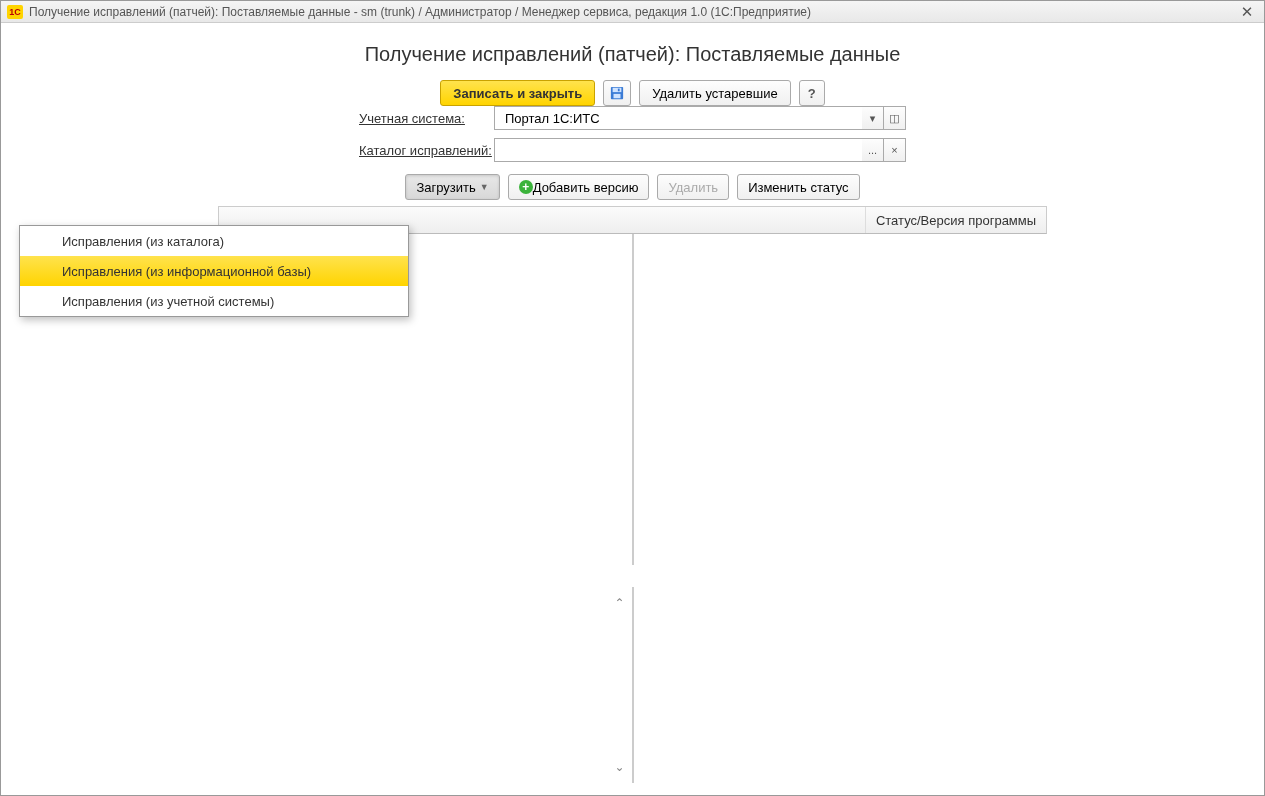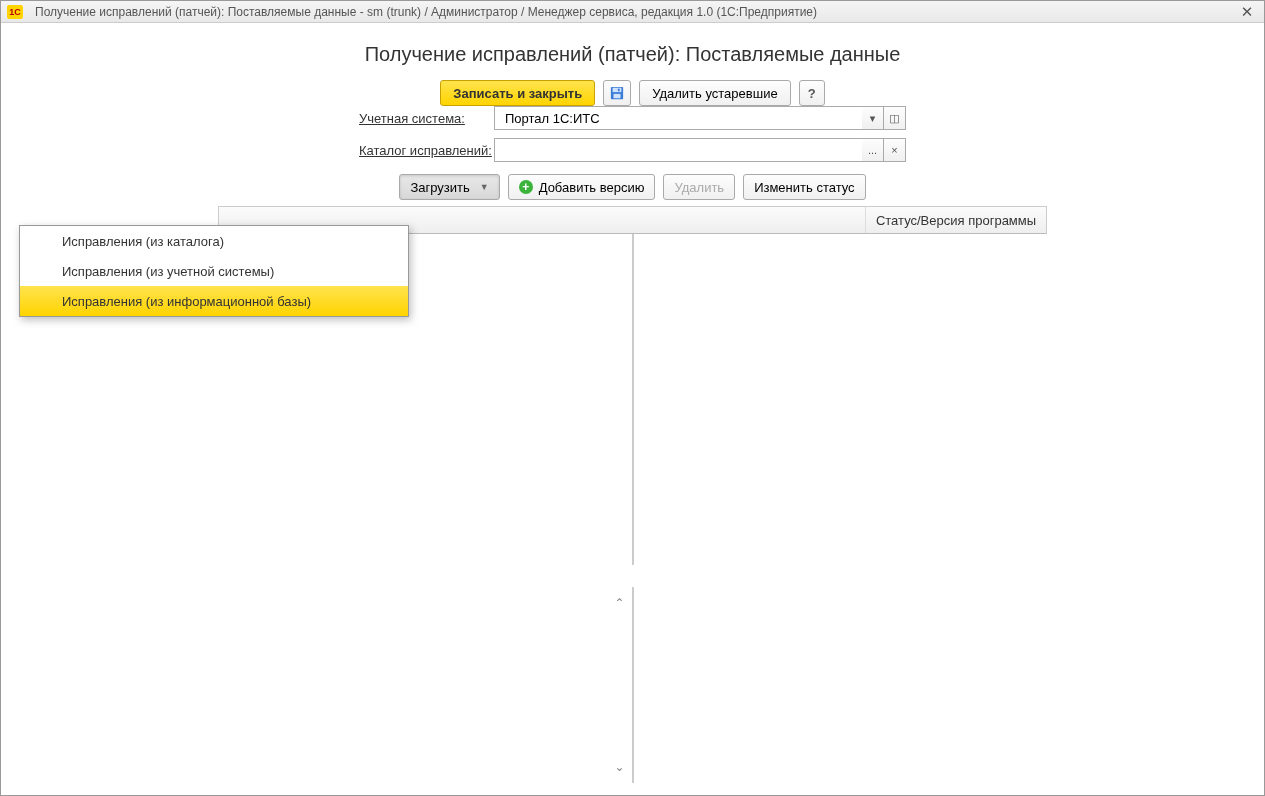--- a/index.html
+++ b/index.html
@@ -1,39 +1,39 @@
 <!DOCTYPE html>
 <html><head>
 <meta charset="utf-8">
 <style>
   * { box-sizing: border-box; font-family: Arial, sans-serif; }
   body { margin: 0; background: #fff; font-size: 13px; color: #333; }
   .window { width: 1265px; height: 796px; background: #fff; position: relative; border: 1px solid #999; }
   .titlebar { height: 22px; background: linear-gradient(#f5f5f5,#e8e8e8); border-bottom: 1px solid #ccc; display: flex; align-items: center; padding: 0 6px; font-size: 12px; color: #555; }
-  .titlebar .logo { width: 16px; height: 14px; background: #ffd400; border-radius: 2px; margin-right: 12px; display:flex; align-items:center; justify-content:center; font-size:9px; font-weight:bold; color:#b00;}
+  .titlebar .logo { width: 16px; height: 14px; background: #ffd400; border-radius: 2px; margin-right: 6px; display:flex; align-items:center; justify-content:center; font-size:9px; font-weight:bold; color:#b00;}
   .titlebar .close { margin-left: auto; width: 22px; height: 18px; display:flex; align-items:center; justify-content:center; font-size: 15px; color:#555; cursor:pointer;}
   .content { padding: 14px 18px 12px 18px; height: calc(100% - 22px); display:flex; flex-direction:column; position:relative;align-items:center;}
   .page-title { font-size: 20px; color: #333; margin: 6px 0 14px 0; font-weight: normal;}
   .toolbar-row { display: flex; align-items: center; gap: 8px; }
   .btn { height: 26px; padding: 0 12px; border: 1px solid #aaa; border-radius: 3px; background: linear-gradient(#fdfdfd,#f0f0f0); font-size: 13px; cursor: pointer; display:inline-flex; align-items:center; justify-content:center;}
   .btn-primary { background: linear-gradient(#ffe34d,#ffd400); border-color: #c9a200; font-weight: bold; color:#333;}
   .btn-icon { width: 28px; padding:0; }
   .btn-disabled { color:#aaa; border-color:#ccc; cursor:default;}
   .save-icon { width:14px; height:14px; display:inline-block; }
   .save-icon svg { display:block;}
   .help-btn { margin-left:auto; width:26px; height:26px; border:1px solid #aaa; border-radius:3px; background:linear-gradient(#fdfdfd,#f0f0f0); display:flex; align-items:center; justify-content:center; font-weight:bold; color:#555; cursor:pointer;}
   .form-row { display:flex; align-items:center; margin-bottom:8px; }
   .form-label { width: 135px; font-size:13px; color:#333;text-decoration:underline;}
   .select-wrap { display:flex; }
   .select-input { width: 368px; height:24px; border:1px solid #aaa; border-right:none; padding: 0 10px; font-size:13px;}
   .mini-btn { width:22px; height:24px; border:1px solid #aaa; border-left:none; background:linear-gradient(#fdfdfd,#f0f0f0); cursor:pointer; display:flex; align-items:center; justify-content:center; font-size:11px; color:#555;}
   .mini-btn + .mini-btn { border-left:none;}
   .text-input { width: 368px; height:24px; border:1px solid #aaa; border-right:none; padding:0 6px; font-size:13px;}
   .action-row { display:flex; align-items:center; gap:8px; margin-top:4px; margin-bottom:0;}
-  .btn-small { height:26px; padding:0 10px; border:1px solid #aaa; border-radius:3px; background:linear-gradient(#fdfdfd,#f0f0f0); font-size:13px; cursor:pointer; display:inline-flex; align-items:center; gap:6px;}
+  .btn-small { height:26px; padding:0 10px; border:1px solid #aaa; border-radius:3px; background:linear-gradient(#fdfdfd,#f0f0f0); font-size:13px; cursor:pointer; display:inline-flex; align-items:center; }
   .btn-small.pressed { background:linear-gradient(#e8e8e8,#d8d8d8); box-shadow: inset 0 1px 3px rgba(0,0,0,0.15);}
   .plus-icon { width:14px; height:14px; border-radius:50%; background:#3bb33b; color:#fff; display:inline-flex; align-items:center; justify-content:center; font-size:12px; font-weight:bold; line-height:1;}
   .dropdown-arrow { font-size:9px; margin-left:4px; color:#666;}
   .table-head { display:flex; border:1px solid #ccc; border-bottom:1px solid #bbb; background:linear-gradient(#fbfbfb,#eee); height:28px; margin-top:6px;}
   .th { padding:0 10px; display:flex; align-items:center; font-size:13px; color:#333; border-right:1px solid #ddd;}
   .th.col1 { width: 647px;}
   .th.col2 { flex:1; border-right:none;}
   .table-body { border:1px solid #ccc; border-top:none; flex:1; min-height:320px; background:#fff; position:relative;}
   .table-body::before { content:""; position:absolute; left:0; right:0; top:0; height:8px; border-bottom:1px dotted #ccc;}
   .splitter { height:6px; border-top:1px dotted #bbb; border-bottom:1px dotted #bbb; margin:8px 0; position:relative;}
@@ -116,18 +116,18 @@
 
     <div class="splitter"></div>
 
     <div class="bottom-pane">
       <div class="scroll-btn scroll-up">⌃</div>
       <div class="scroll-btn scroll-down">⌄</div>
     </div>
 
     <div class="dropdown-menu">
       <div class="menu-item">Исправления (из каталога)</div>
+      <div class="menu-item highlight">Исправления (из информационной базы)</div>
       <div class="menu-item">Исправления (из учетной системы)</div>
-      <div class="menu-item highlight">Исправления (из информационной базы)</div>
     </div>
 
   </div>
 </div>
 
 </body></html>

